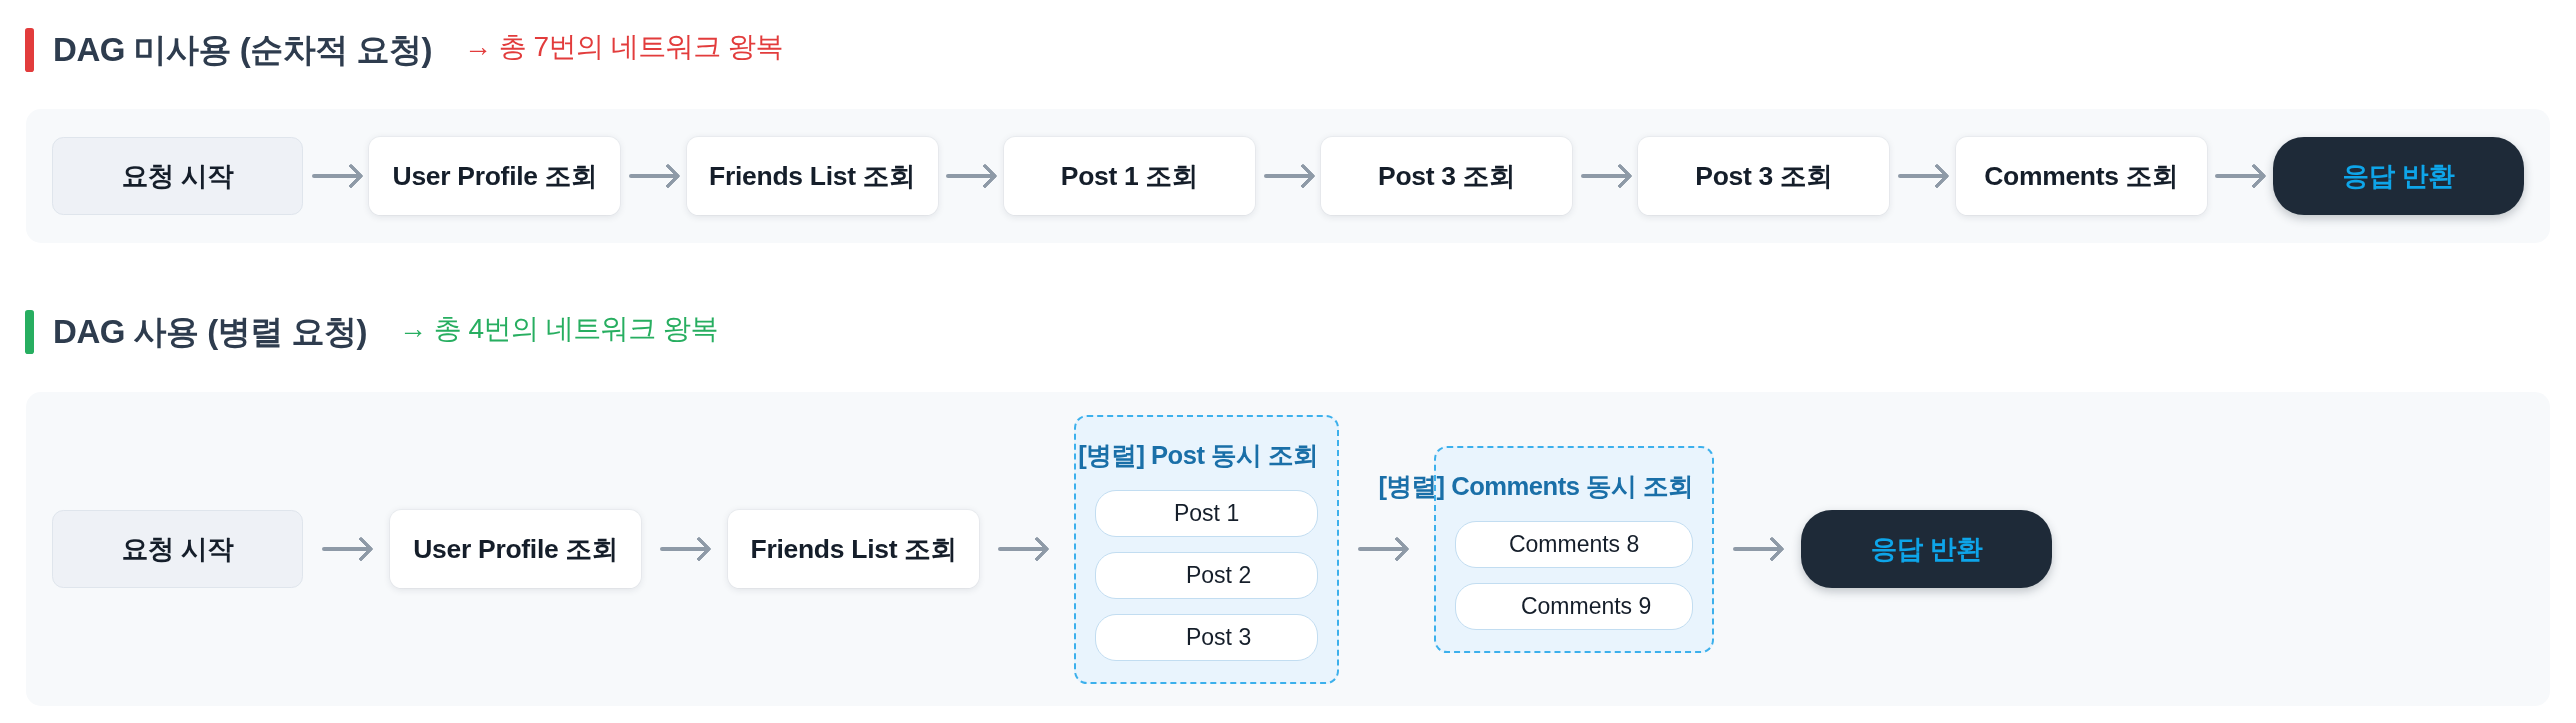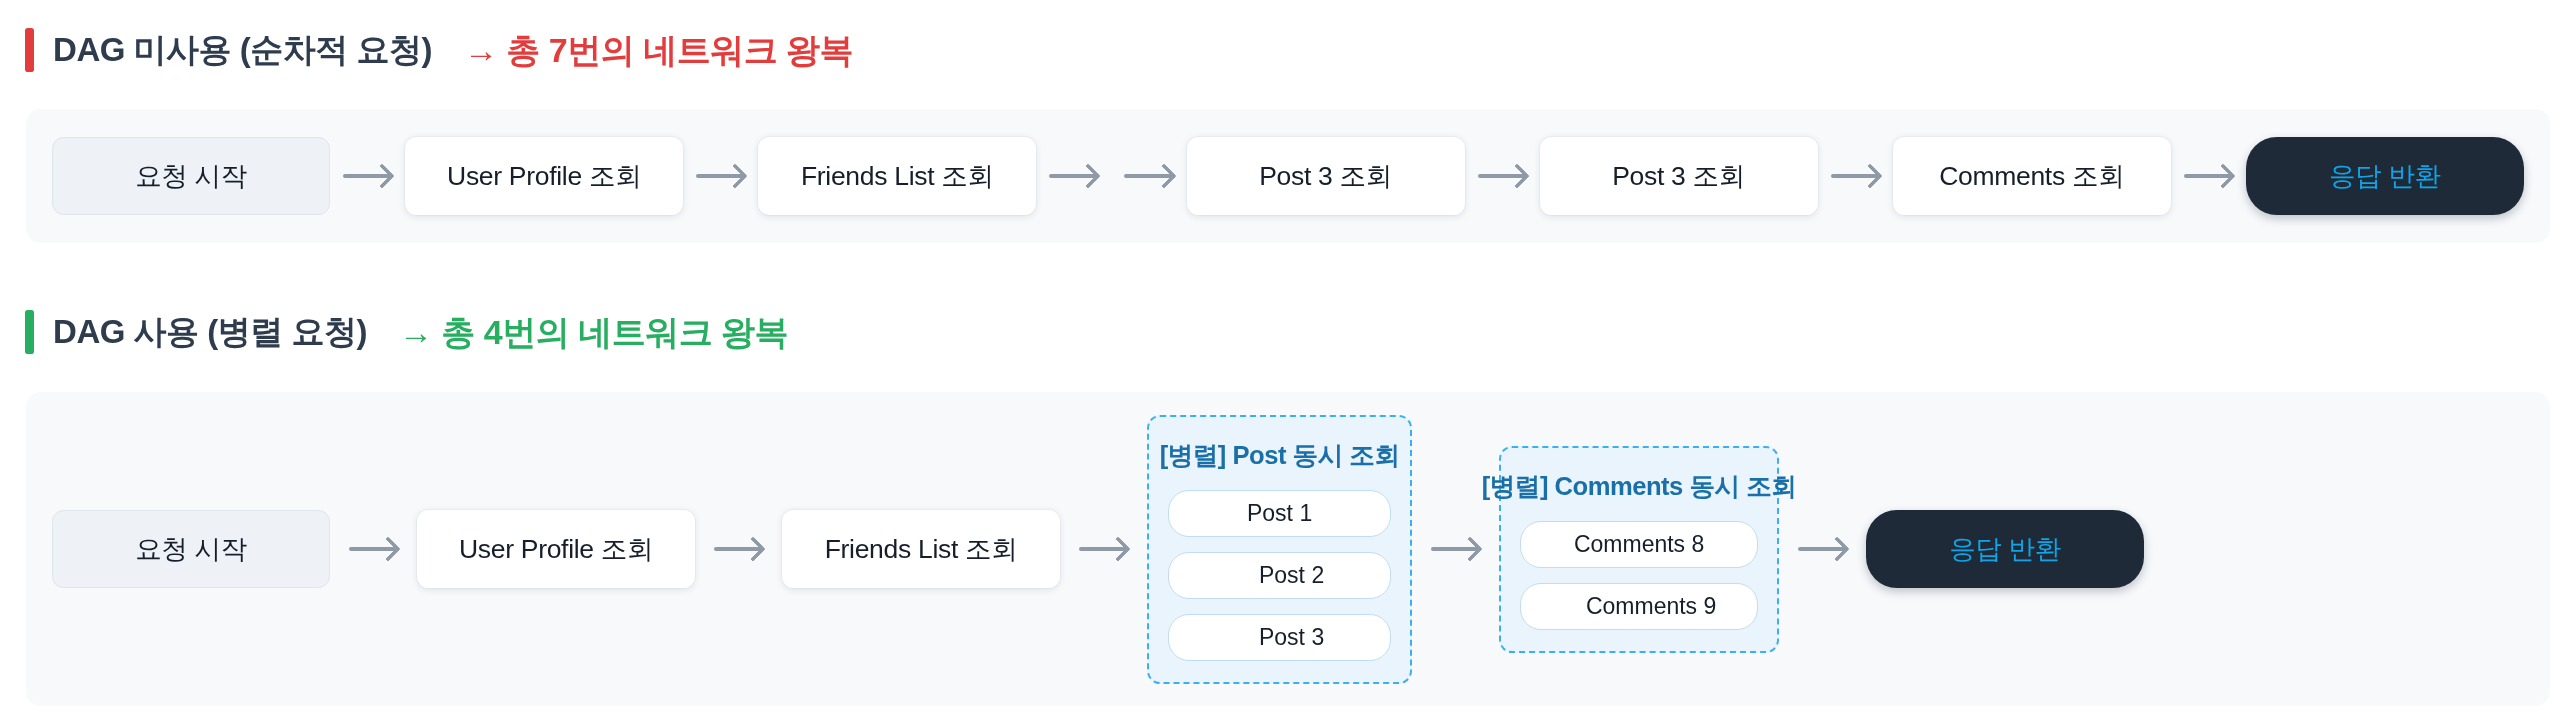--- a/index.html
+++ b/index.html
@@ -25,41 +25,41 @@
     color:var(--node-text);
   }
   .page{width:2576px;height:723px;padding-top:28px;}
 
   
   .sec-header{display:flex;align-items:flex-start;margin:0 0 0 24.6px;height:49px;}
   .accent-bar{width:9.5px;height:44px;border-radius:2.8px;margin-right:19px;flex:none;}
   .accent-bar.seq{background:var(--red);}
   .accent-bar.par{background:var(--green);}
   .sec-title{font-size:33px;font-weight:700;color:var(--title-color);letter-spacing:-0.5px;}
-  .sec-annotation{font-size:34px;font-weight:700;margin-left:32px;letter-spacing:-0.5px;}
+  .sec-annotation{font-size:28px;font-weight:400;margin-left:32px;letter-spacing:-0.5px;}
   .sec-annotation.seq{color:var(--red);}
   .sec-annotation.par{color:var(--green);}
 
   
   .flow{
     margin:32px 25.6px 0 25.6px;
     background:var(--container-bg);
     border-radius:15px;
     display:flex;align-items:center;
     padding:0 26.5px;
   }
   .flow-seq{height:134px;justify-content:space-between;}
   .flow-par{height:314px;margin-top:33px;justify-content:flex-start;}
 
   
   .node{
-    width:278px;height:78px;flex:none;
+    width:251px;height:78px;flex:none;
     border-radius:11.4px;
     display:flex;align-items:center;justify-content:center;
-    font-size:26.5px;font-weight:400;letter-spacing:-0.3px;
+    font-size:26.5px;font-weight:700;letter-spacing:-0.3px;
     background:#ffffff;color:var(--node-text);
     box-shadow:0 1.9px 7.6px rgba(30,42,56,0.10),0 0 0 0.9px rgba(30,42,56,0.03);
   }
   .node.start{
     background:var(--start-bg);
     border:1.9px solid var(--start-border);
     box-shadow:none;
   }
   .node.end{
     background:var(--end-bg);color:#0ea5e9;
@@ -79,21 +79,21 @@
     transform:translateY(-50%) rotate(45deg);transform-origin:center;
   }
 
   
   .pgroup{
     flex:none;
     border:2.8px dashed var(--group-border);
     border-radius:13.2px;
     background:var(--group-bg);
     padding:21px 19px;
-    display:flex;flex-direction:column;align-items:center;
+    display:flex;flex-direction:column;align-items:flex-end;margin-left:8px;
   }
   .pgroup-post{width:265px;}
   .pgroup-comments{width:280px;}
   .pgroup-title{
     font-size:25.6px;font-weight:700;color:var(--group-title);
     letter-spacing:-0.5px;margin-bottom:17px;text-align:center;white-space:nowrap;
   }
   .pgroup-item{
     width:100%;height:47px;flex:none;
     background:#ffffff;border:1.9px solid var(--item-border);border-radius:21px;
@@ -120,20 +120,21 @@
           <span class="arrow-shape"></span>
         </div>
       <div class="node">User Profile 조회</div>
       <div class="arrow-cell">
           <span class="arrow-shape"></span>
         </div>
       <div class="node">Friends List 조회</div>
       <div class="arrow-cell">
           <span class="arrow-shape"></span>
         </div>
+      <div class="node">Post 1 조회</div>
       <div class="arrow-cell">
           <span class="arrow-shape"></span>
         </div>
       <div class="node">Post 3 조회</div>
       <div class="arrow-cell">
           <span class="arrow-shape"></span>
         </div>
       <div class="node">Post 3 조회</div>
       <div class="arrow-cell">
           <span class="arrow-shape"></span>

